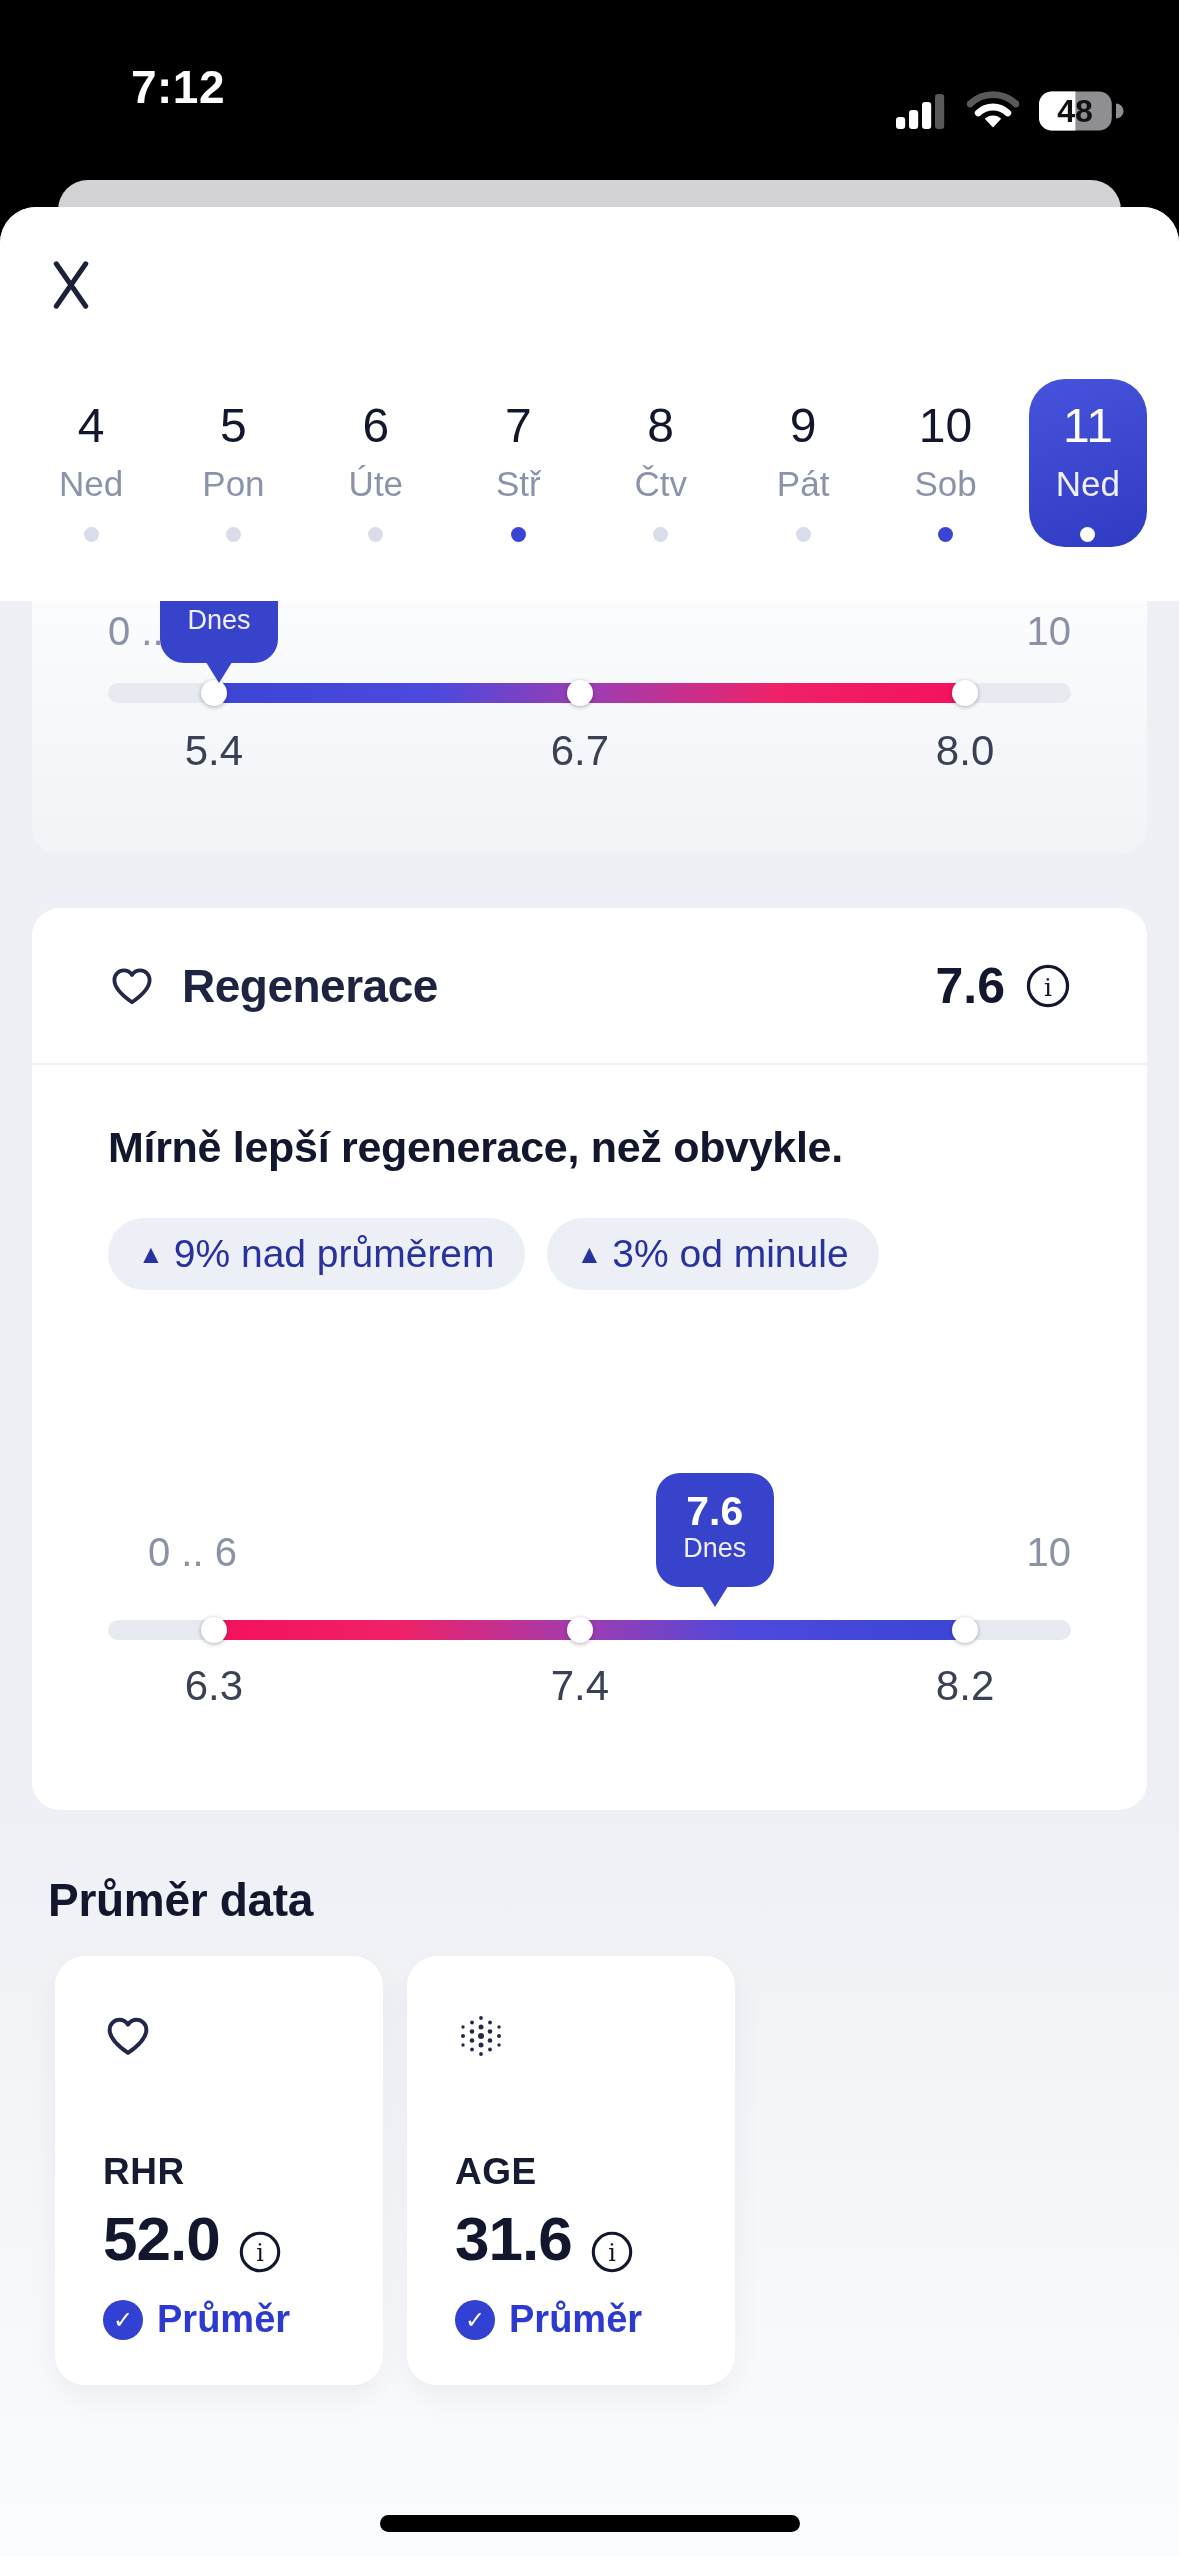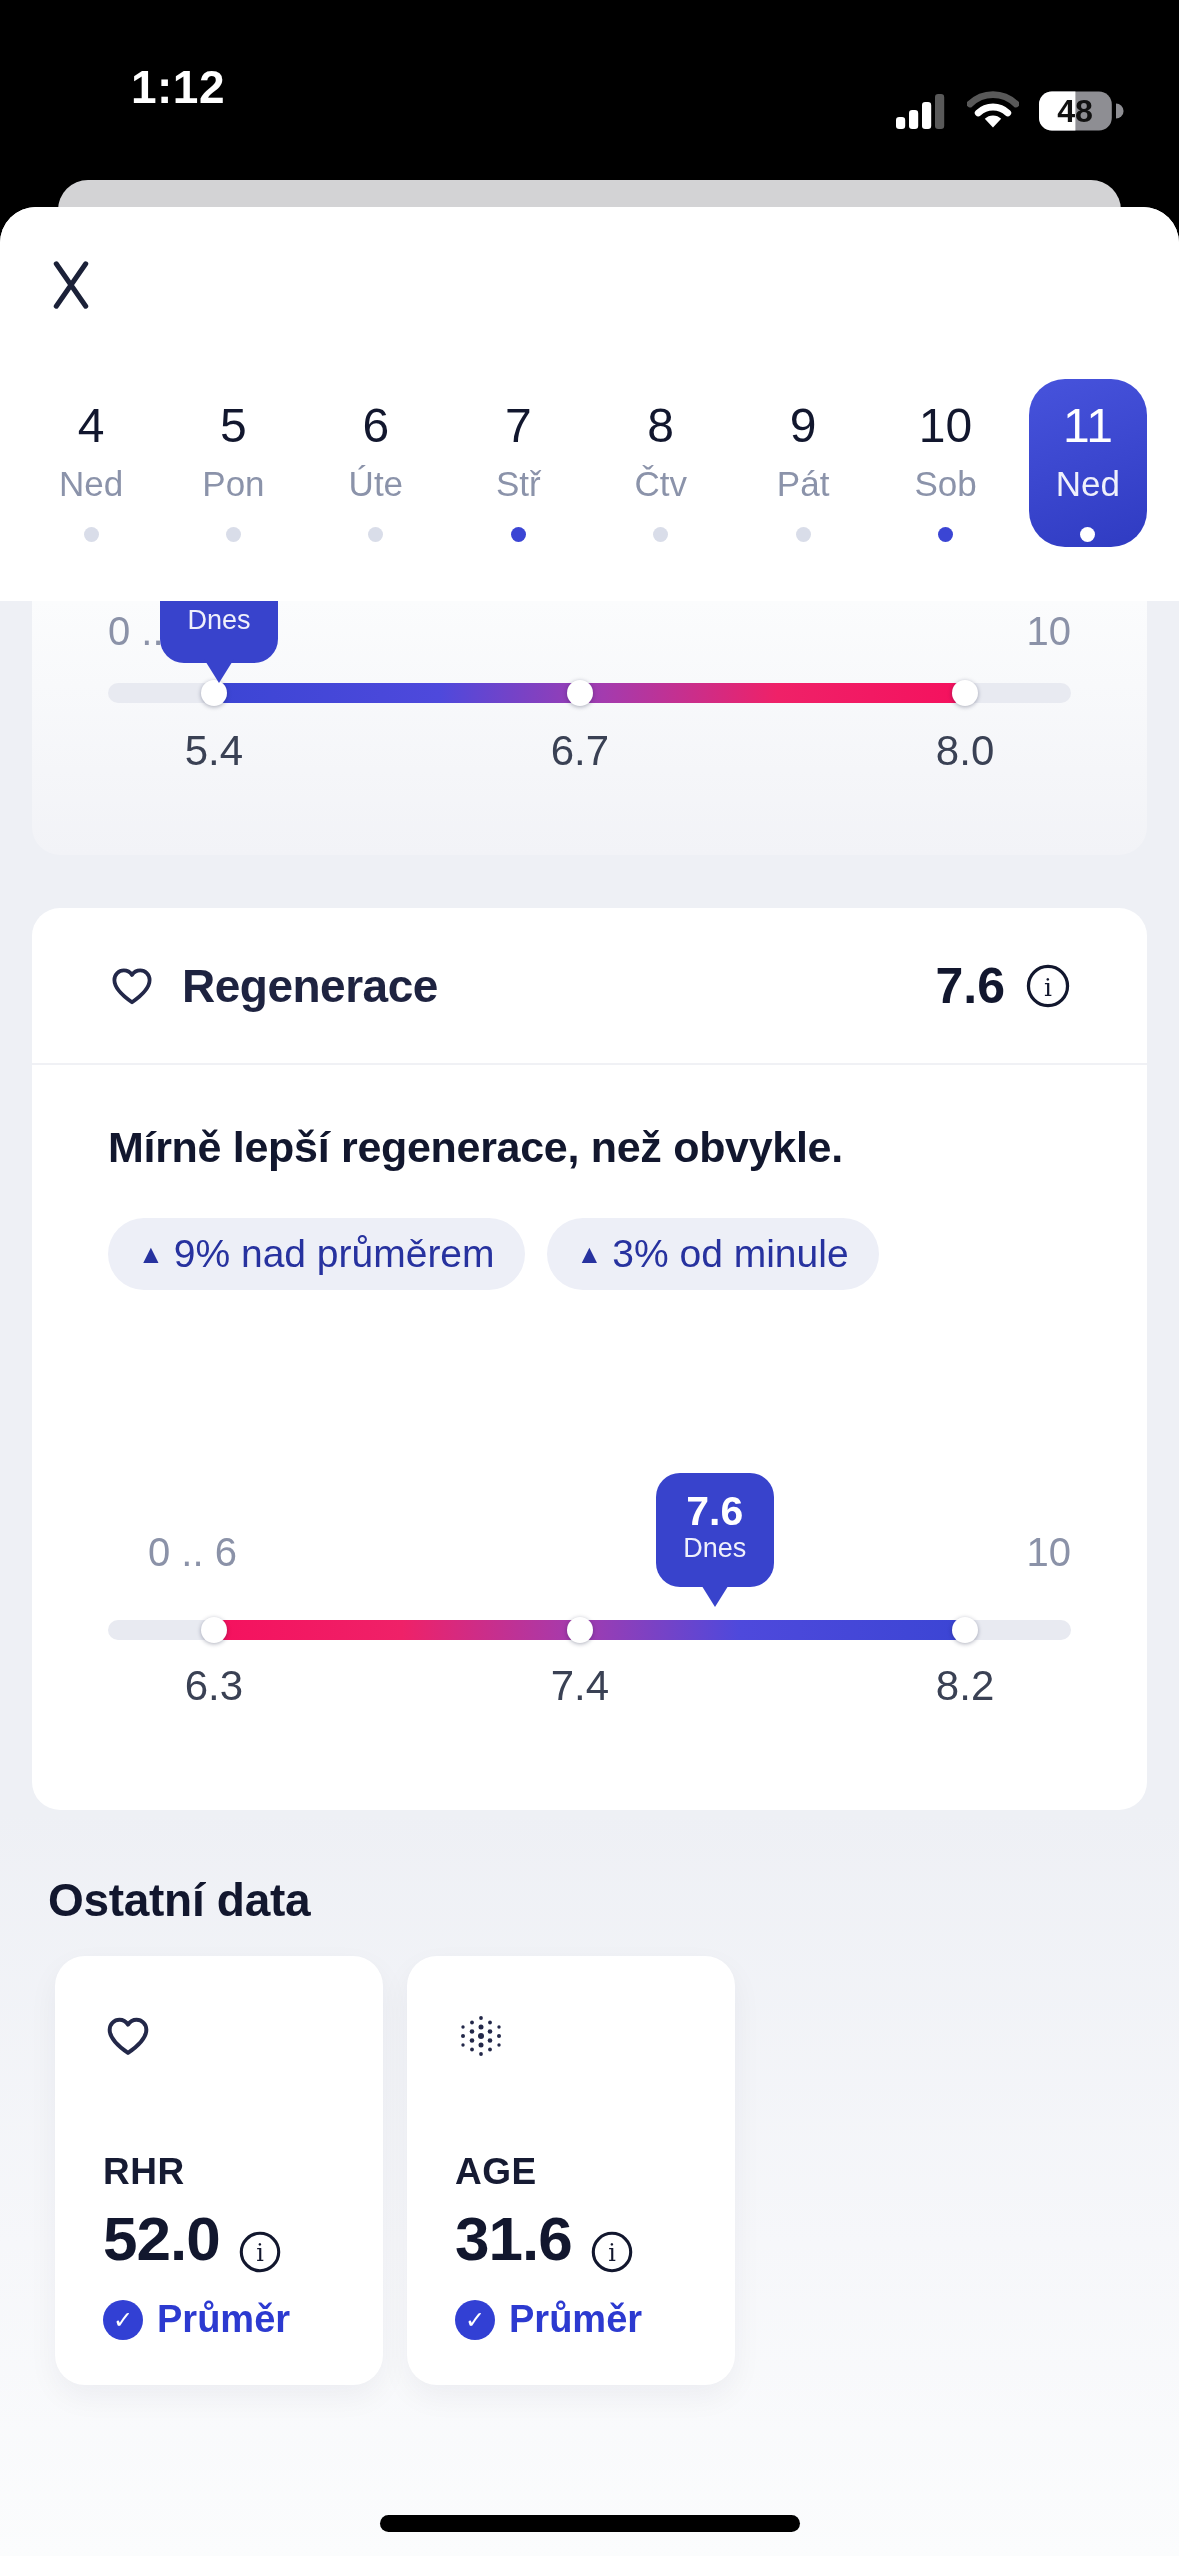--- a/index.html
+++ b/index.html
@@ -165,21 +165,21 @@
   
   .home-indicator{
     position:absolute;top:2515px;left:380px;width:420px;height:17px;
     border-radius:9px;background:#000;z-index:20;cursor:grab;
   }
   .info-icon{display:inline-flex;}
 </style>
 </head>
 <body>
 
-<div class="status-time">1:12</div>
+<div class="status-time">7:12</div>
 <div class="status-icons">
   <span>
     <svg width="54" height="38" viewBox="0 0 27 19">
       <rect x="0.5" y="12.5" width="4.6" height="6" rx="1.6" fill="#fff"></rect>
       <rect x="7" y="9" width="4.6" height="9.5" rx="1.6" fill="#fff"></rect>
       <rect x="13.5" y="5" width="4.6" height="13.5" rx="1.6" fill="#fff"></rect>
       <rect x="20" y="1" width="4.6" height="17.5" rx="1.6" fill="rgba(255,255,255,0.35)"></rect>
     </svg>
   </span>
   <span>
@@ -329,21 +329,21 @@
         <div class="track-dot dot-mid"></div>
         <div class="track-dot dot-max"></div>
       </div>
       <div class="value-row rc-values">
         <span class="scale-val sv-min">6.3</span>
         <span class="scale-val sv-mid">7.4</span>
         <span class="scale-val sv-max">8.2</span>
       </div>
     </div>
 
-    <div class="other-title">Ostatní data</div>
+    <div class="other-title">Průměr data</div>
 
     <div class="mini-cards">
       <div class="mini-card">
         <span>
           <svg width="50" height="48" viewBox="0 0 24 23">
             <path d="M12 20.6 C9.1 18.6 3.2 14.4 3.2 9.5 3.2 6.7 5.4 4.7 7.9 4.7 c1.7 0 3.2 .9 4.1 2.3 .9 -1.4 2.4 -2.3 4.1 -2.3 2.5 0 4.7 2 4.7 4.8 0 4.9 -5.9 9.1 -8.8 11.1 Z" fill="none" stroke="#232849" stroke-width="1.9" stroke-linejoin="round"></path>
           </svg>
         </span>
         <div class="mini-spacer"></div>
         <div class="mini-label">RHR</div>

